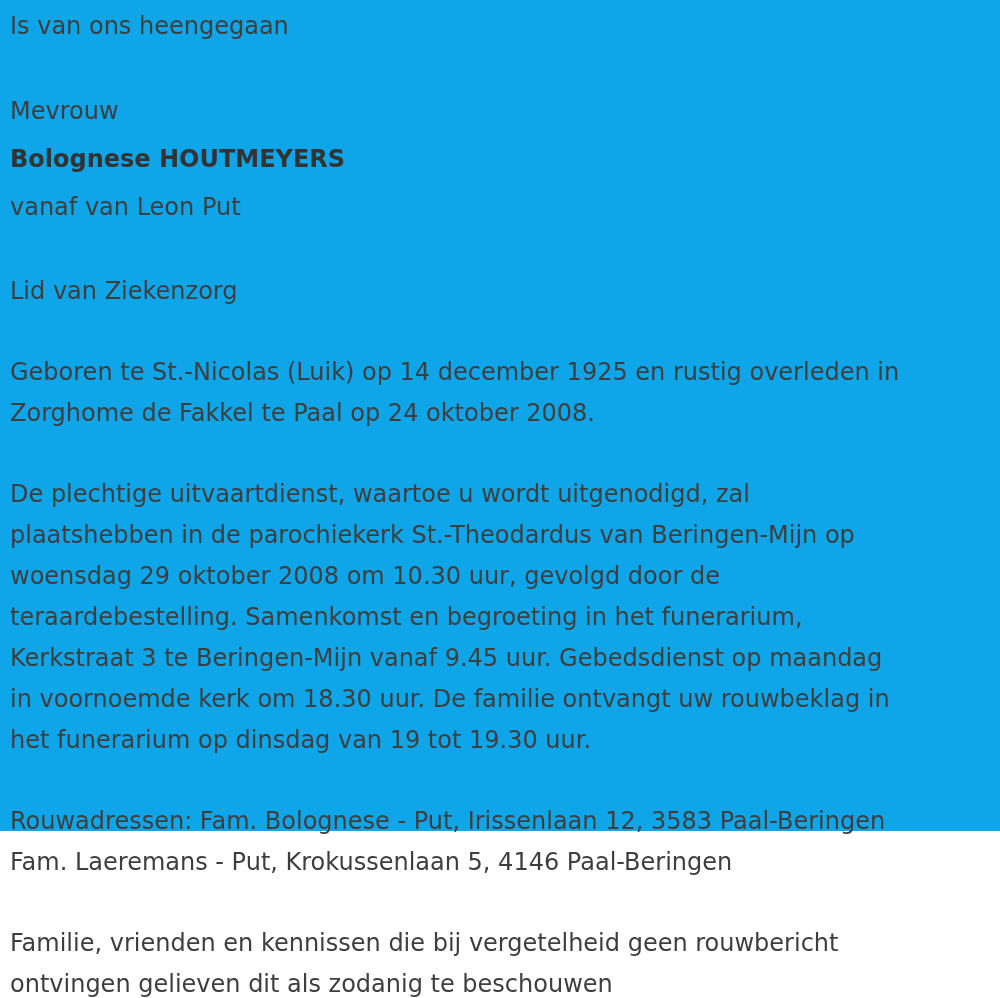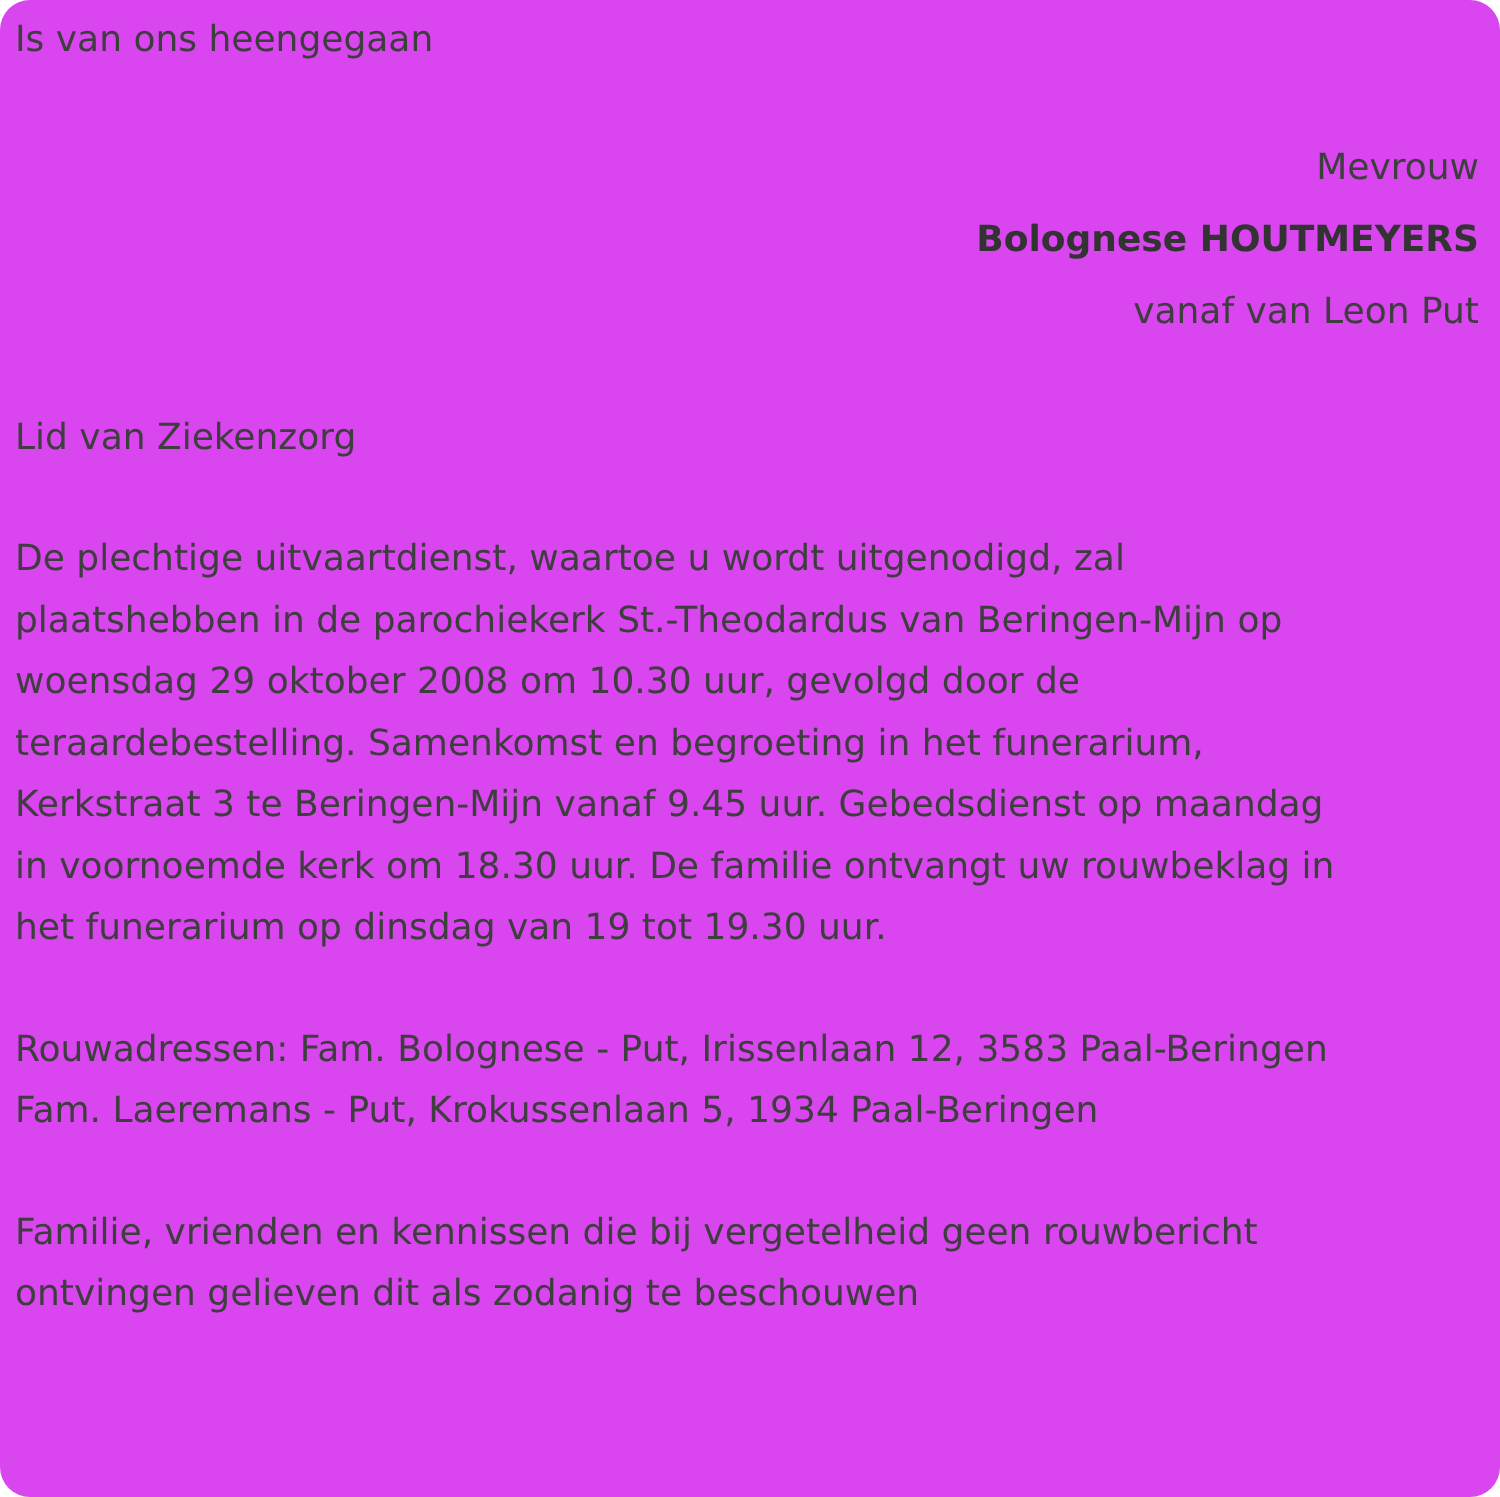--- a/index.html
+++ b/index.html
@@ -10,40 +10,38 @@
     body {
       width: 1000px;
       height: 998px;
       font-family: "DejaVu Sans", "Liberation Sans", sans-serif;
       color: #3e3e3e;
       overflow: hidden;
     }
     .page {
       box-sizing: border-box;
       width: 1000px;
-      height: 998px;
+      height: 831px;
       padding: 6px 14px 0 10px;
-      background: #d946ef;
-      border-radius: 20px;
+      background: #0ea5e9;
     }
     .page p {
       margin: 0 0 40px 0;
       font-size: 24px;
       line-height: 41px;
       white-space: pre-line;
       font-weight: 400;
     }
     .name-block {
       margin: 0 0 40px 0;
     }
     .name-block p.nb {
       margin: 0;
       line-height: 48px;
       white-space: normal;
-      text-align: right;
     }
     .name-block p.deceased-name {
       font-weight: 700;
       color: #333333;
     }
     .page p.closing {
       margin-bottom: 0;
     }
   </style>
 </head>
@@ -54,28 +52,30 @@
   <p>Is van ons heengegaan</p>
 
   <div class="name-block">
     <p class="nb">Mevrouw</p>
     <p class="nb deceased-name">Bolognese HOUTMEYERS</p>
     <p class="nb">vanaf van Leon Put</p>
   </div>
 
   <p>Lid van Ziekenzorg</p>
 
+  <p>Geboren te St.-Nicolas (Luik) op 14 december 1925 en rustig overleden in
+Zorghome de Fakkel te Paal op 24 oktober 2008.</p>
 
   <p>De plechtige uitvaartdienst, waartoe u wordt uitgenodigd, zal
 plaatshebben in de parochiekerk St.-Theodardus van Beringen-Mijn op
 woensdag 29 oktober 2008 om 10.30 uur, gevolgd door de
 teraardebestelling. Samenkomst en begroeting in het funerarium,
 Kerkstraat 3 te Beringen-Mijn vanaf 9.45 uur. Gebedsdienst op maandag
 in voornoemde kerk om 18.30 uur. De familie ontvangt uw rouwbeklag in
 het funerarium op dinsdag van 19 tot 19.30 uur.</p>
 
   <p>Rouwadressen: Fam. Bolognese - Put, Irissenlaan 12, 3583 Paal-Beringen
-Fam. Laeremans - Put, Krokussenlaan 5, 1934 Paal-Beringen</p>
+Fam. Laeremans - Put, Krokussenlaan 5, 4146 Paal-Beringen</p>
 
   <p class="closing">Familie, vrienden en kennissen die bij vergetelheid geen rouwbericht
 ontvingen gelieven dit als zodanig te beschouwen</p>
 
 </div>
 
 </body></html>

